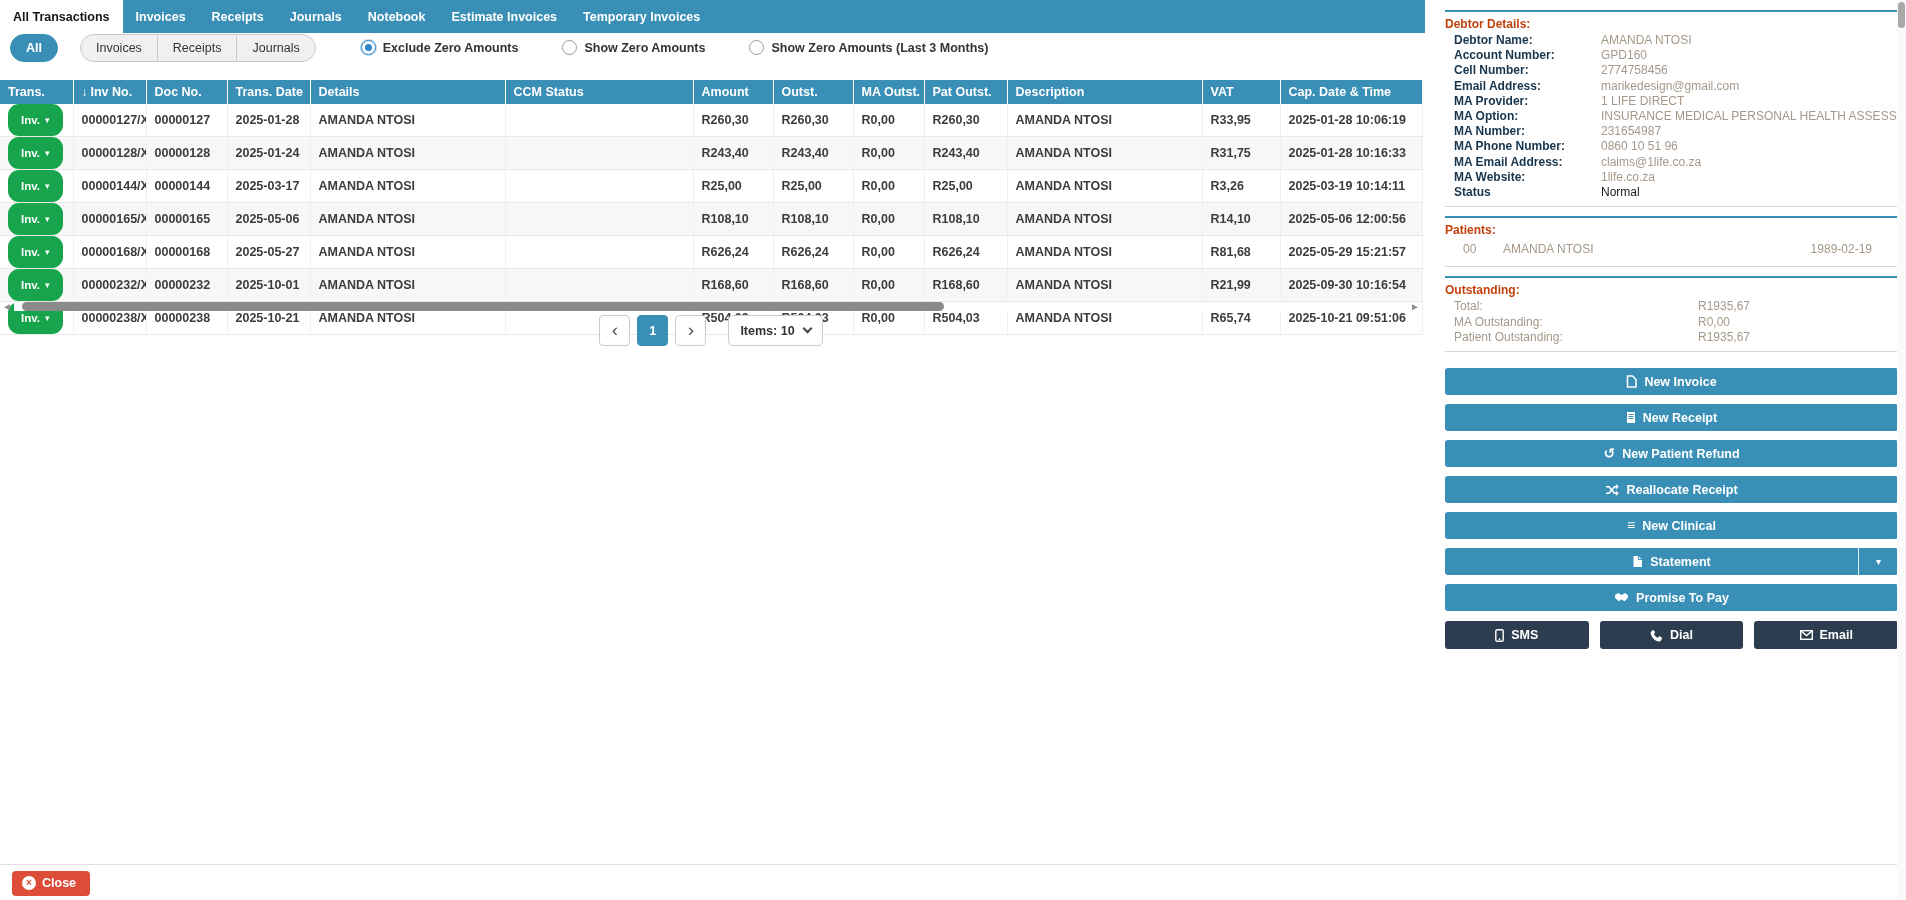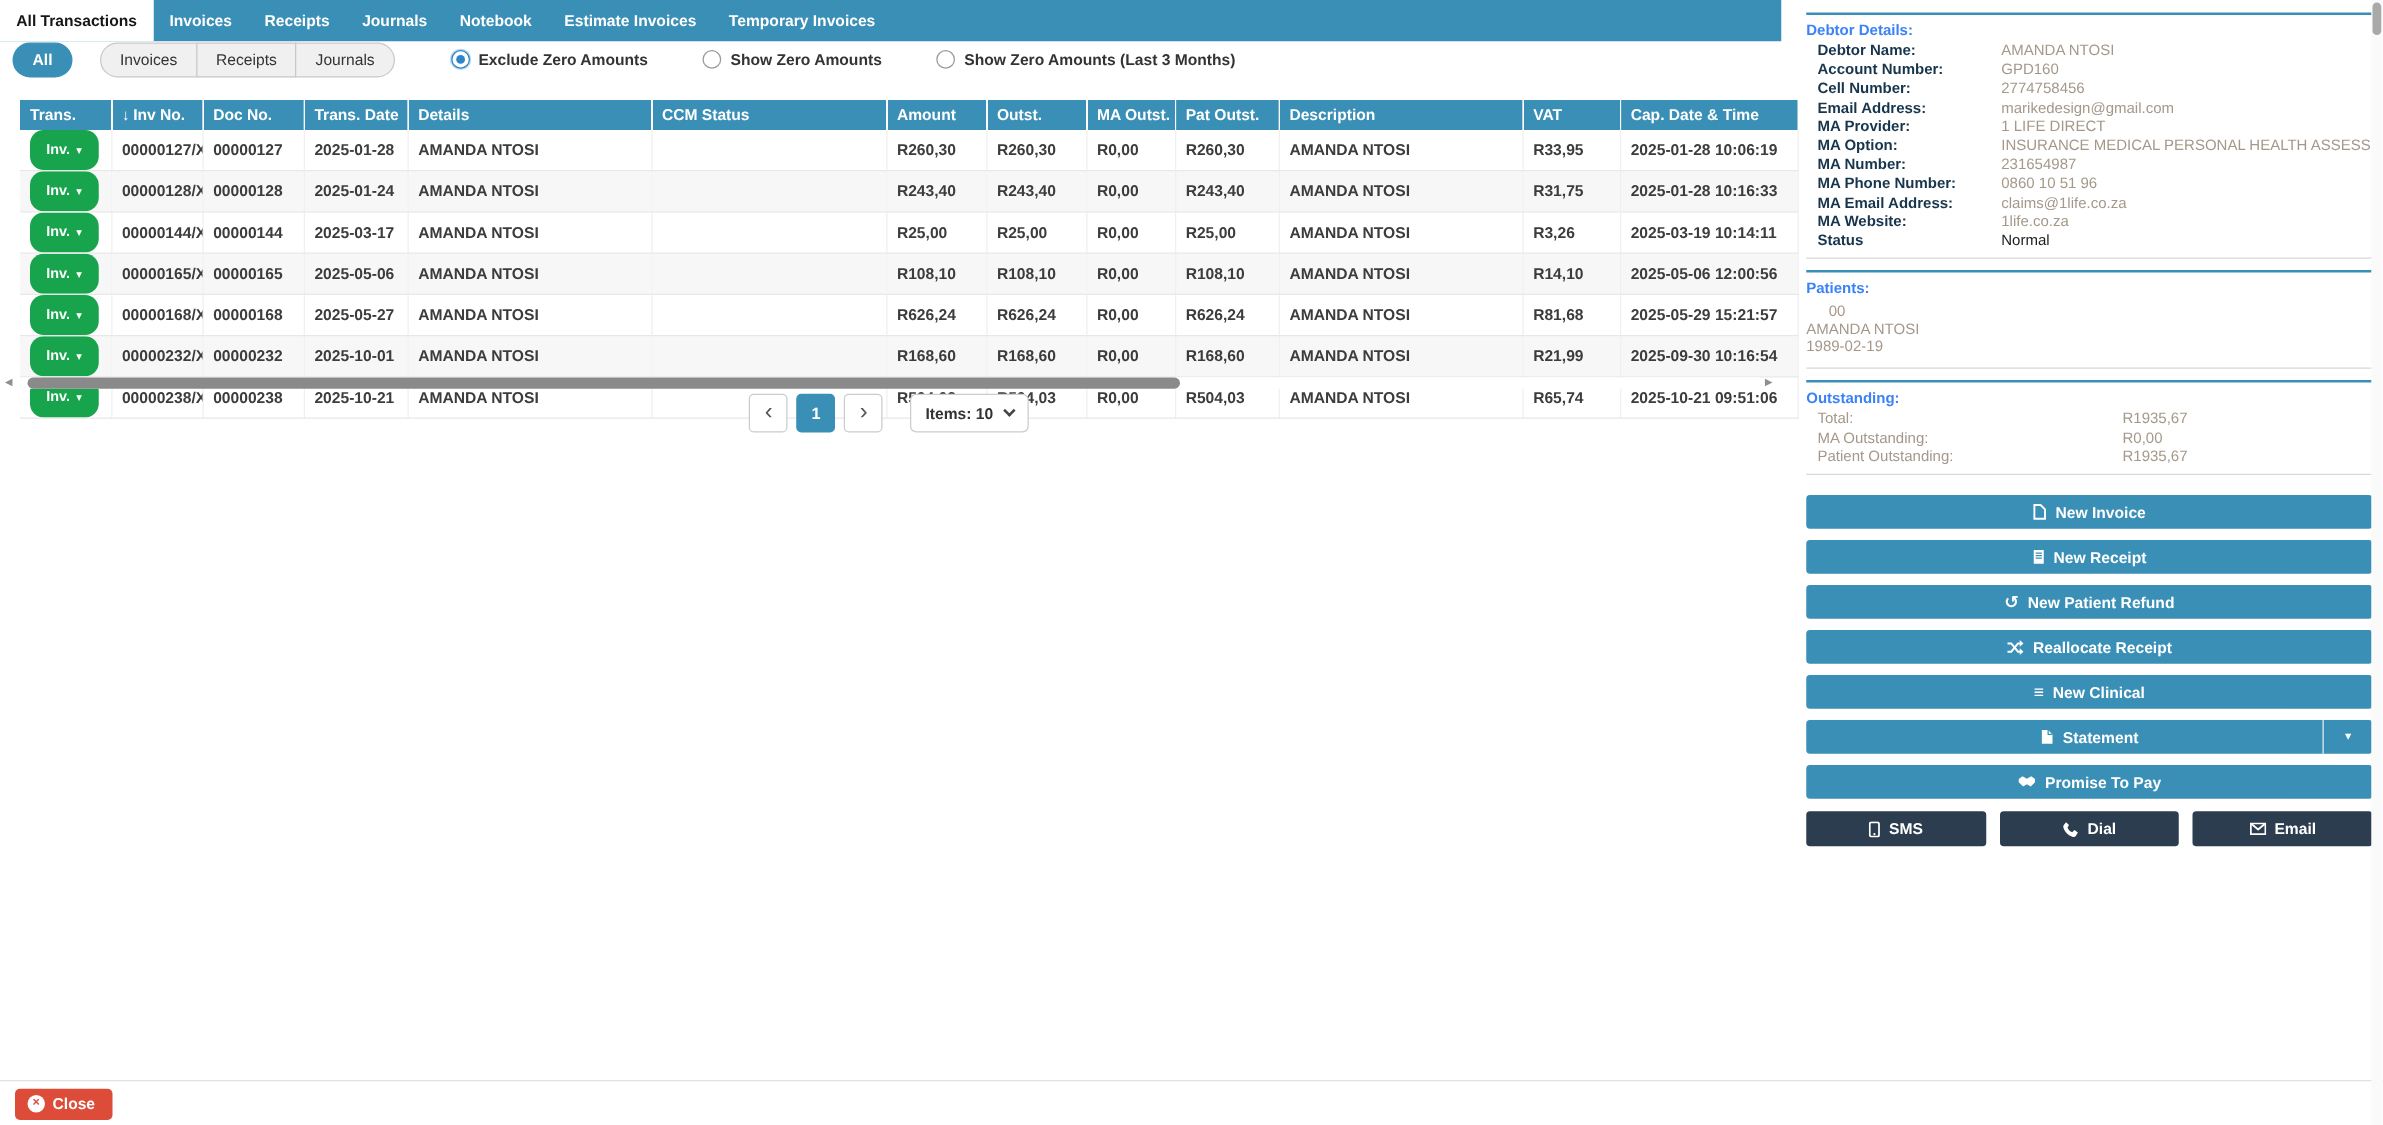--- a/index.html
+++ b/index.html
@@ -27,21 +27,21 @@
   .type-btn:last-child { border-radius:0 15px 15px 0; }
   .radio-group { display:flex; margin-left:45px; gap:44px; align-items:center; }
   .radio-opt { display:flex; align-items:center; gap:7px; font-size:12.5px;
     color:#333; cursor:pointer; font-weight:600; }
   .radio { width:15px; height:15px; border:1px solid #9a9a9a; border-radius:50%;
     background:#fff; position:relative; flex:none; }
   .radio.checked { border-color:#2d84c8; box-shadow:0 0 0 1px #bcd9ee; }
   .radio.checked::after { content:''; position:absolute; inset:3px;
     background:#2d84c8; border-radius:50%; }
   
-  .table-wrap { position:absolute; left:16px; top:80px; width:1422px; }
+  .table-wrap { position:absolute; left:0; top:80px; width:1422px; }
   table { border-collapse:collapse; table-layout:fixed; width:1422px; font-size:12.5px; }
   col.c1{width:73px} col.c2{width:73px} col.c3{width:81px} col.c4{width:83px}
   col.c5{width:195px} col.c6{width:188px} col.c7{width:80px} col.c8{width:80px}
   col.c9{width:71px} col.c10{width:83px} col.c11{width:195px} col.c12{width:78px}
   col.c13{width:142px}
   thead th { background:#3a8fb7; color:#fff; font-weight:700; text-align:left;
     padding:0 8px; height:24px; border-right:1px solid rgba(255,255,255,.55);
     white-space:nowrap; overflow:hidden; cursor:pointer; }
   thead th:last-child { border-right:none; }
   .sort-arrow { font-size:12px; margin-right:3px; }
@@ -71,26 +71,26 @@
     font-size:13px; font-weight:700; padding-bottom:0; }
   .items-select { height:31px; border:1px solid #ccc; border-radius:5px; background:#fff;
     display:flex; align-items:center; gap:9px; padding:0 11px; font-size:12.5px;
     color:#333; cursor:pointer; margin-left:15px; font-weight:600; }
   .chev-down { width:7px; height:7px; border-right:2px solid #444; border-bottom:2px solid #444;
     transform:rotate(45deg); margin-top:-4px; }
   
   .right-panel { position:absolute; left:1445px; top:10px; width:453px; }
   .section { border-top:2px solid #3a8fb7; border-bottom:1px solid #d8d8d8;
     padding:4px 0 6px; margin-bottom:9px; }
-  .sec-title { font-size:12px; font-weight:700; color:#3b82f6; padding:1px 0 2px; }
+  .sec-title { font-size:12px; font-weight:700; color:#c2410c; padding:1px 0 2px; }
   .field-row { display:flex; font-size:12px; line-height:15.2px; }
   .field-label { width:156px; padding-left:9px; font-weight:700; color:#17354d; flex:none; }
   .field-value { color:#a5988a; flex:1; }
   .field-value.status { color:#1c1c1c; font-weight:400; }
-  .patient-row { display:flex; font-size:12px; color:#a5988a; padding:3px 0 4px;flex-direction:column; }
+  .patient-row { display:flex; font-size:12px; color:#a5988a; padding:3px 0 4px; }
   .p-code { padding-left:18px; width:58px; flex:none; }
   .p-name { flex:1; }
   .p-dob { padding-right:26px; }
   .out-row { display:flex; font-size:12px; line-height:15.4px; color:#a5988a; }
   .out-label { padding-left:9px; width:253px; flex:none; }
   .out-value { flex:1; }
   .actions { margin-top:16px; }
   .action-btn { position:relative; height:27px; background:#3a8fb7; border-radius:3px;
     color:#fff; font-size:12.5px; font-weight:700; display:flex; align-items:center;
     justify-content:center; gap:7px; margin-bottom:9px; cursor:pointer; width:100%;

